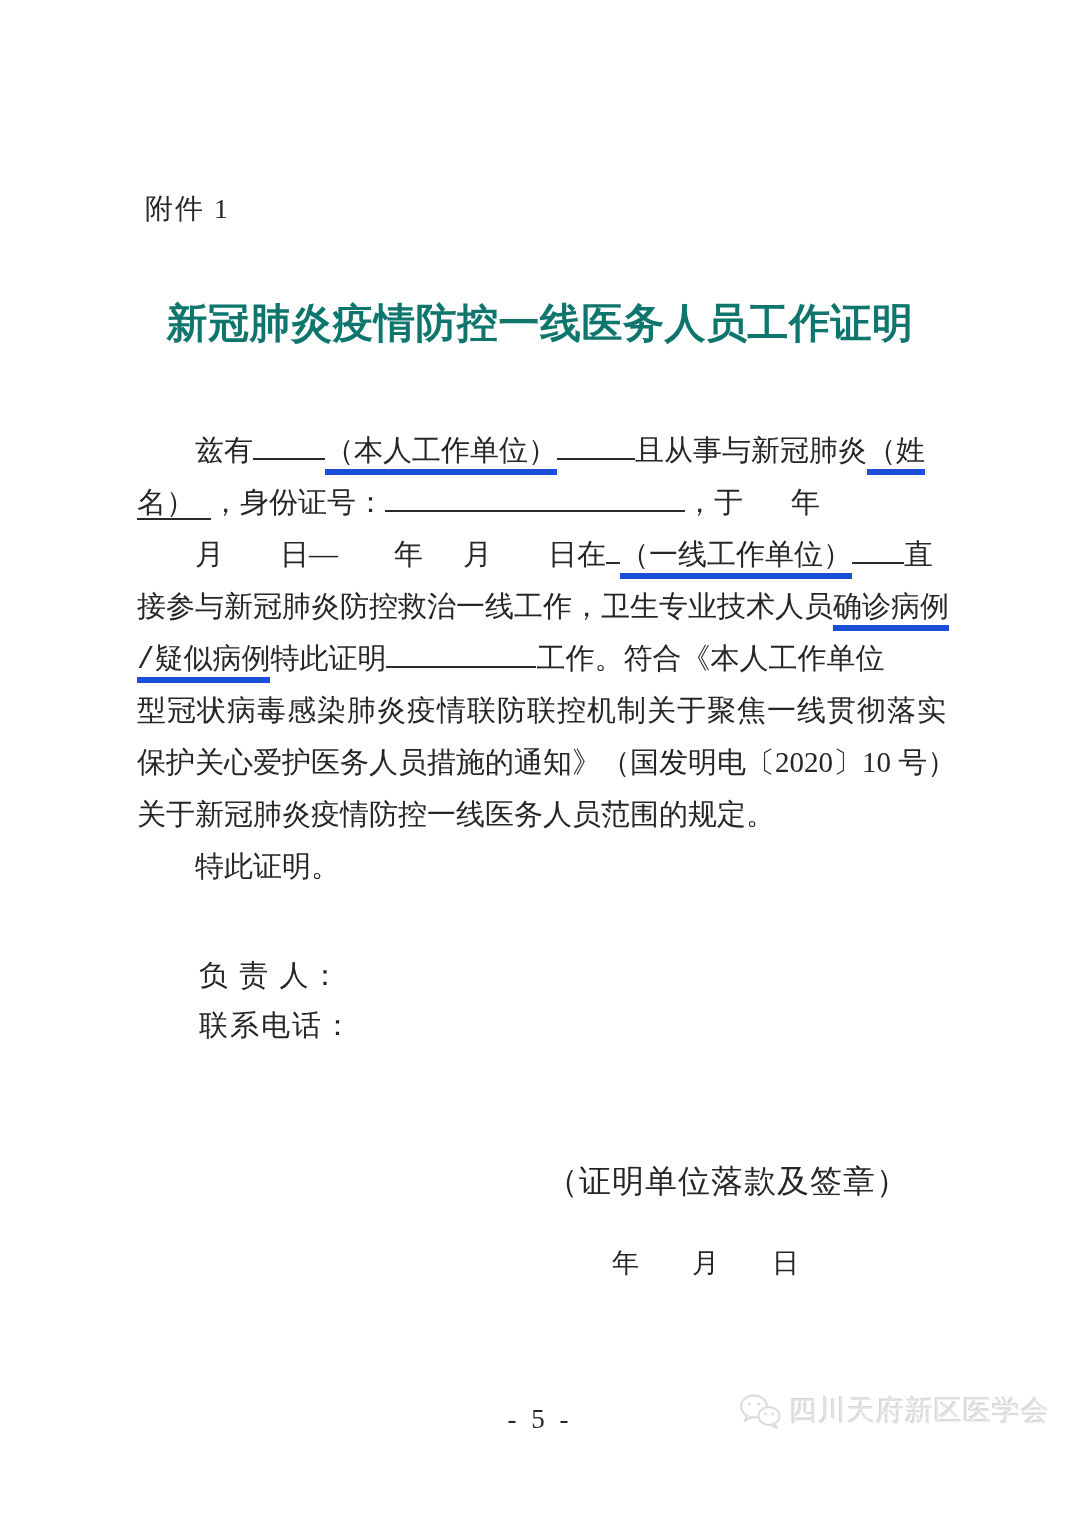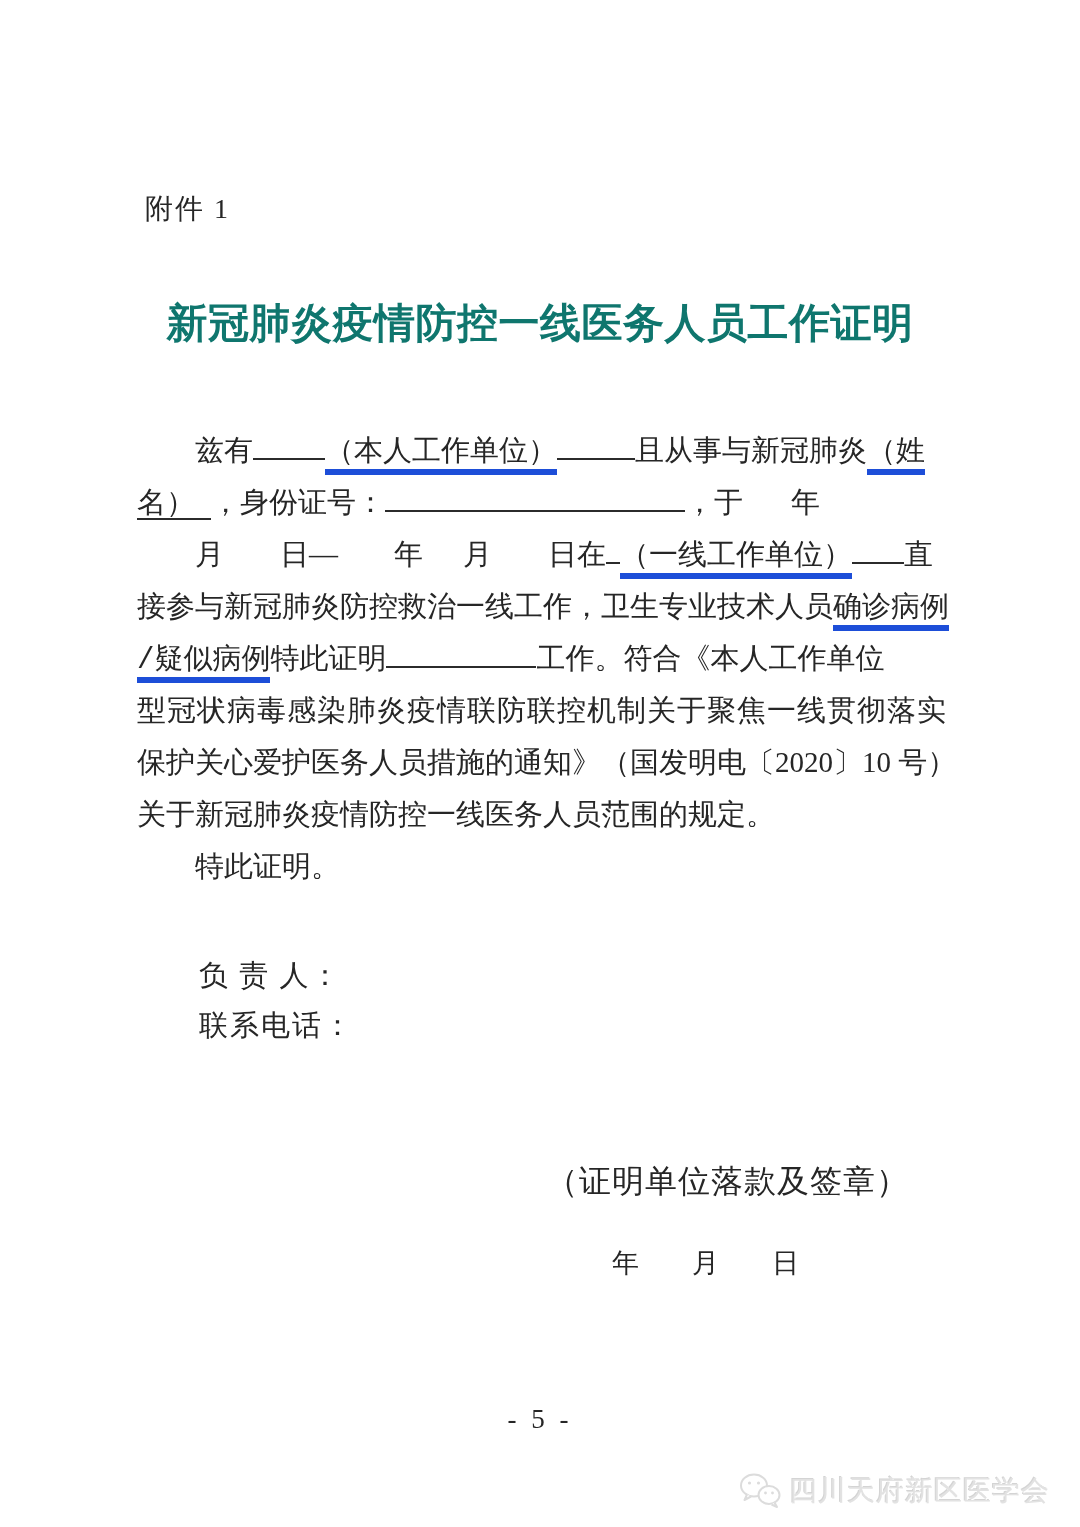--- a/index.html
+++ b/index.html
@@ -27,22 +27,22 @@
   .ul-pad-r { border-bottom:2px solid #2b2b2b; padding-right:16px; }
   .blank { display:inline-block; height:34px; vertical-align:baseline; border-bottom:2px solid #2b2b2b; }
   .just { letter-spacing:1px; }
   .sig-block { position:absolute; left:199px; top:950px; font-size:29px; }
   .sig-block div { height:50px; line-height:50px; letter-spacing:2px; }
   .unit-sign { position:absolute; left:546px; top:1160px; font-size:32px; letter-spacing:1px; }
   .date-line { position:absolute; left:612px; top:1209px; font-size:27px; white-space:nowrap;margin-top:36px; }
   .date-line .gap { display:inline-block; width:53px; height:1px; }
   .page-num { position:absolute; left:0; top:1404px; width:1080px; text-align:center; font-size:27px; letter-spacing:4px; }
   .watermark {
-    position:absolute; right:30px; top:1472px;
-    display:flex; align-items:flex-start; gap:8px;
+    position:absolute; right:30px; top:1392px;
+    display:flex; align-items:center; gap:8px;
     color:#e2e2e2; font-size:28px; letter-spacing:1px;
     font-family:"Liberation Sans","DejaVu Sans",sans-serif;
     text-shadow:1px 1px 0 #ffffff, -1px -1px 0 #d4d4d4;
     user-select:none;
   }
   .wm-icon { width:42px; height:36px; flex:0 0 auto; }
 </style>
 </head>
 <body>
 

